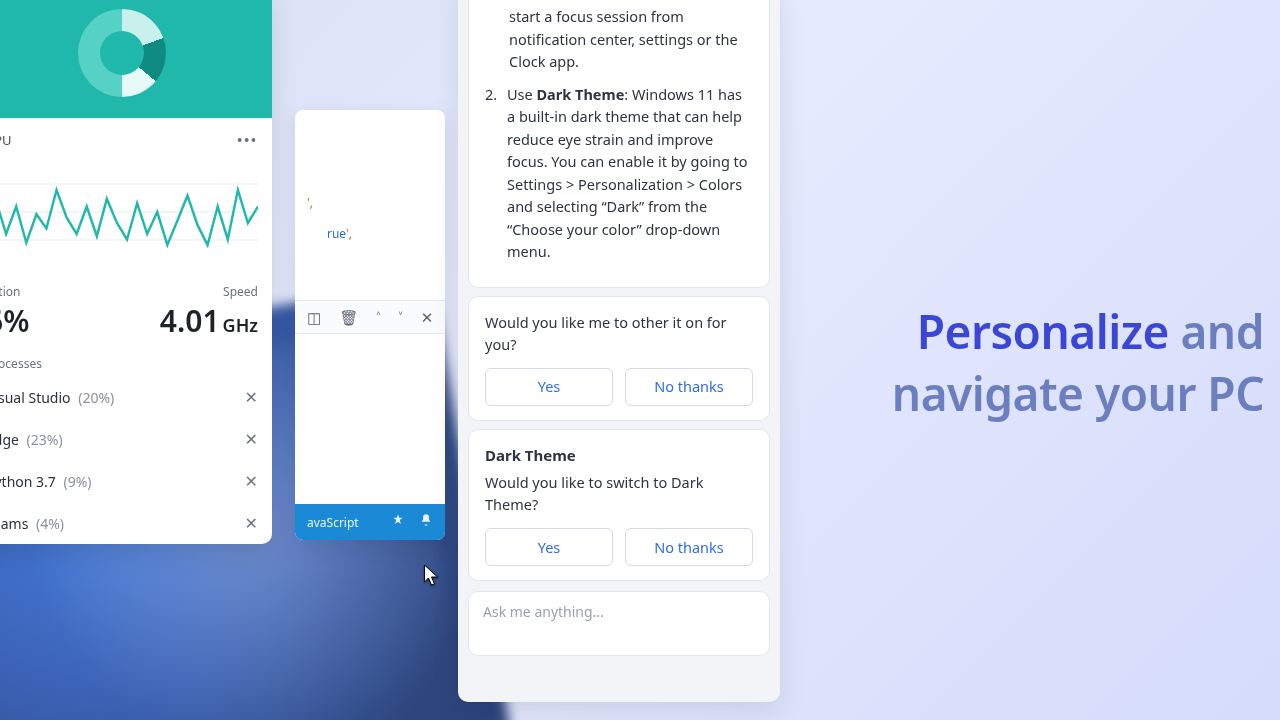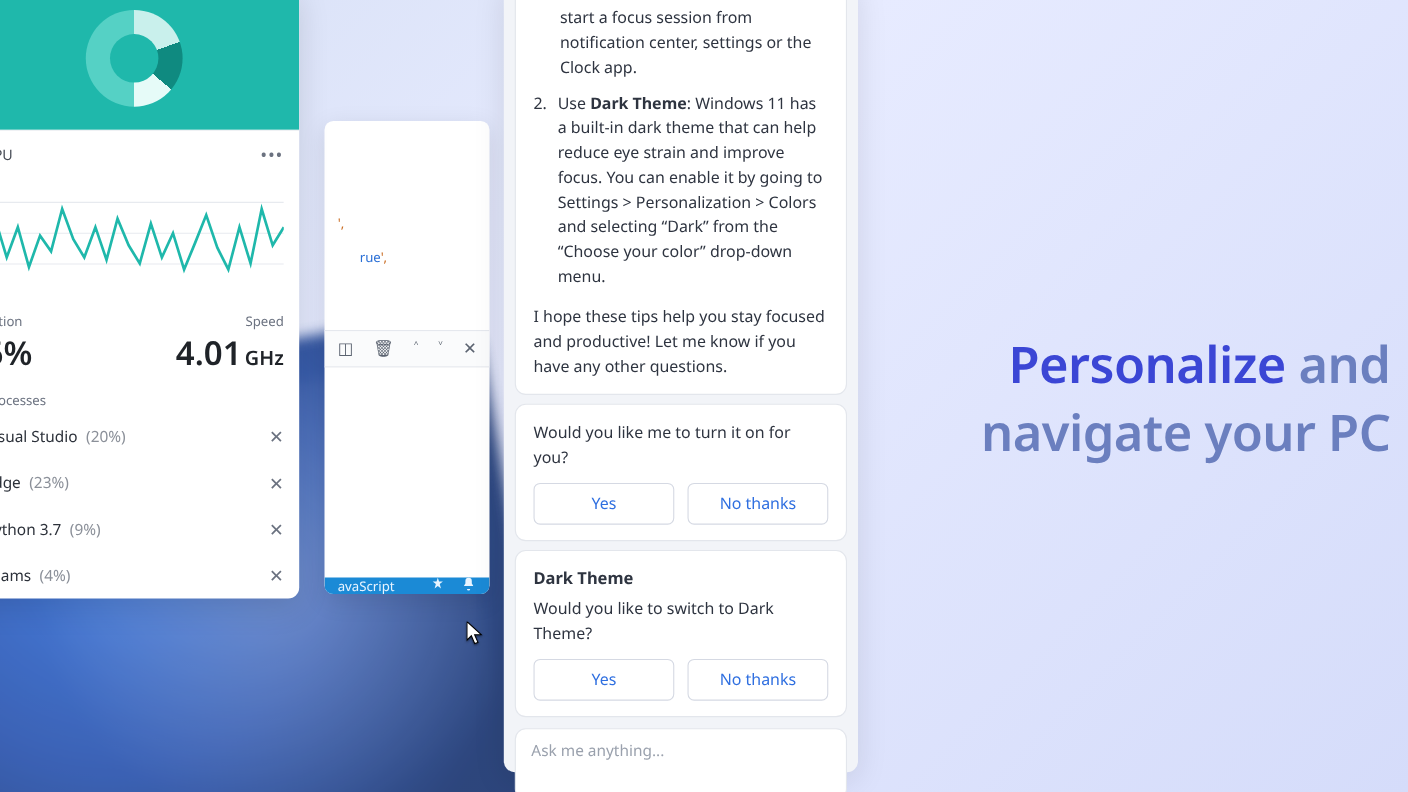--- a/index.html
+++ b/index.html
@@ -69,21 +69,21 @@
 .editor .code { position:absolute; top:84px; left:12px; font-family: Consolas, monospace; font-size:12px; color:#c96a1f; }
 .editor .code .blue { color:#2a6fd6;margin-left:20px; }
 .editor .toolbar {
   position:absolute; top:190px; left:0; right:0; height:34px;
   display:flex; align-items:center; gap:18px; padding:0 12px; color:#5b6370;
   border-top:1px solid #e5e8ee; border-bottom:1px solid #e5e8ee;
   background:#fafbfc;
 }
 .editor .toolbar span { font-size:15px; cursor:pointer; }
 .editor .status {
-  position:absolute; left:0; right:0; bottom:0; height:15px;
+  position:absolute; left:0; right:0; bottom:0; height:36px;
   background:#1b8ad6; color:#e8f4ff; display:flex; align-items:center; gap:14px;
   padding:0 12px; font-size:12px;
 }
 .editor .status .spacer { flex:1; }
 .editor .status svg { width:14px; height:14px; fill:#e8f4ff; }
 
 
 .chat {
   position: absolute; left: 458px; top: -18px; width: 322px; height: 720px;
   background: #f2f4f8; border-radius: 10px; box-shadow: 0 8px 28px rgba(0,0,0,.10);
@@ -209,25 +209,24 @@
       <li style="padding-left:24px;">
         <span>features like a focus timer. You can start a focus session from notification center, settings or the Clock app.</span>
       </li>
       <li style="display:flex;">
         <span style="min-width:22px">2.</span>
         <span>
           <span>Use </span><strong>Dark Theme</strong><span>: Windows 11 has a built-in dark theme that can help reduce eye strain and improve focus. You can enable it by going to Settings &gt; Personalization &gt; Colors and selecting “Dark” from the “Choose your color” drop-down menu.</span>
         </span>
       </li>
     </ol>
-    <div class="closing">I hope these tips help you stay focused and productive! Let me know if you have any other questions.</div>
   </div>
 
   <div class="bubble">
-    <div class="prompt-q">Would you like me to turn it on for you?</div>
+    <div class="prompt-q">Would you like me to other it on for you?</div>
     <div class="btn-row">
       <div class="btn">Yes</div>
       <div class="btn">No thanks</div>
     </div>
   </div>
 
   <div class="bubble">
     <div class="prompt-title">Dark Theme</div>
     <div class="prompt-q">Would you like to switch to Dark Theme?</div>
     <div class="btn-row">

